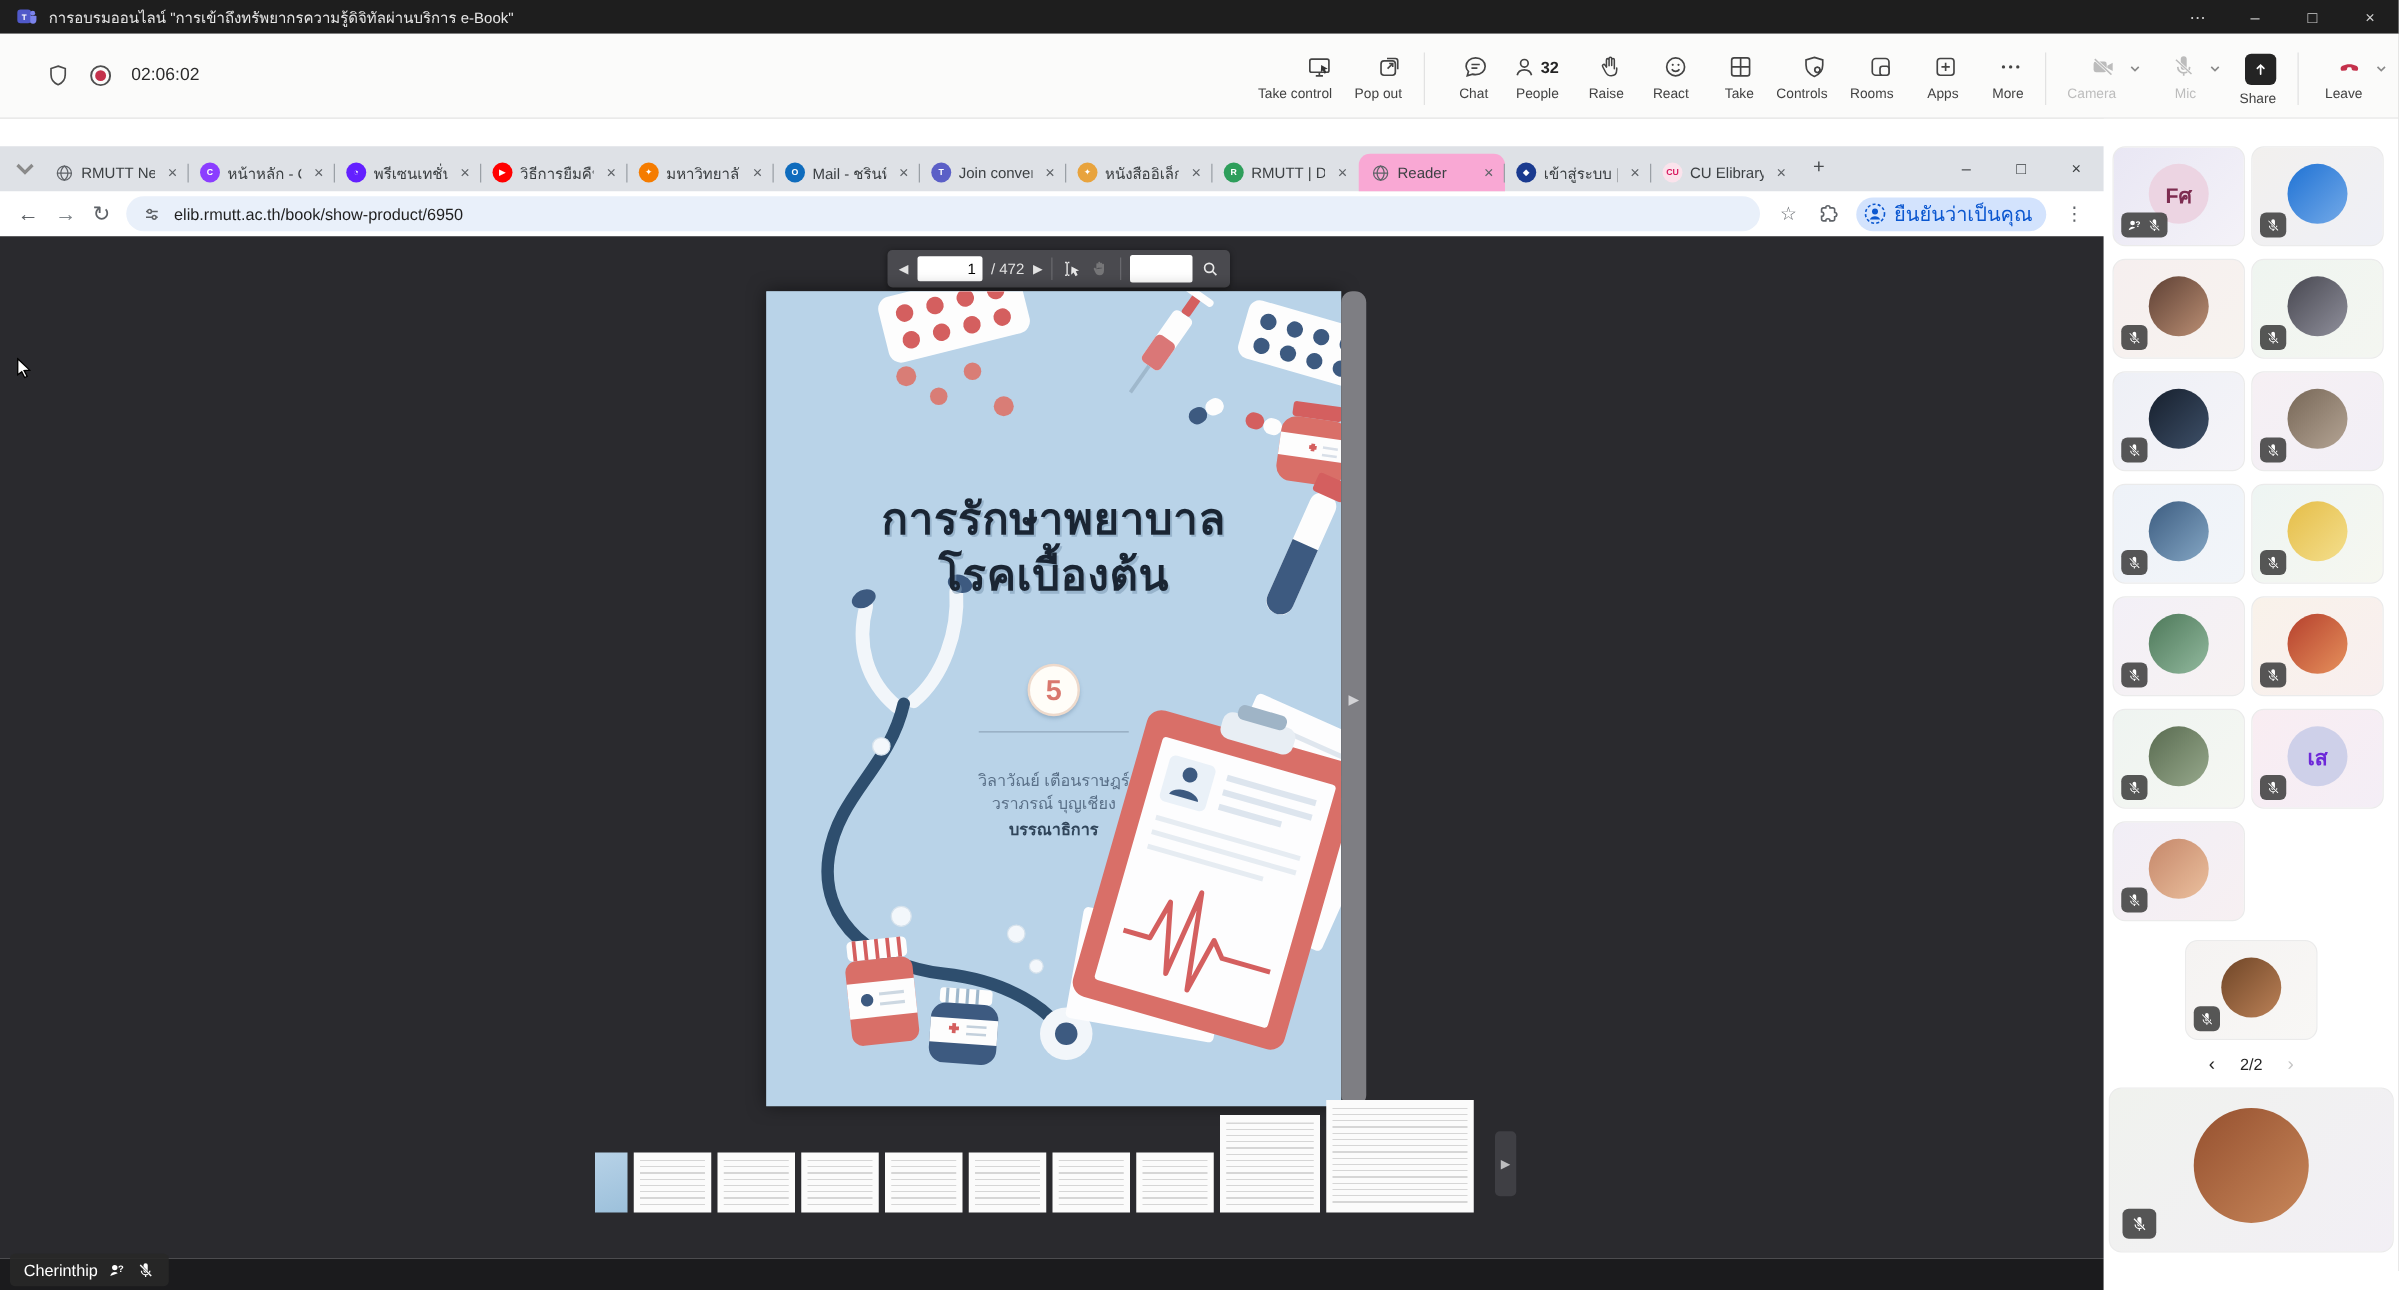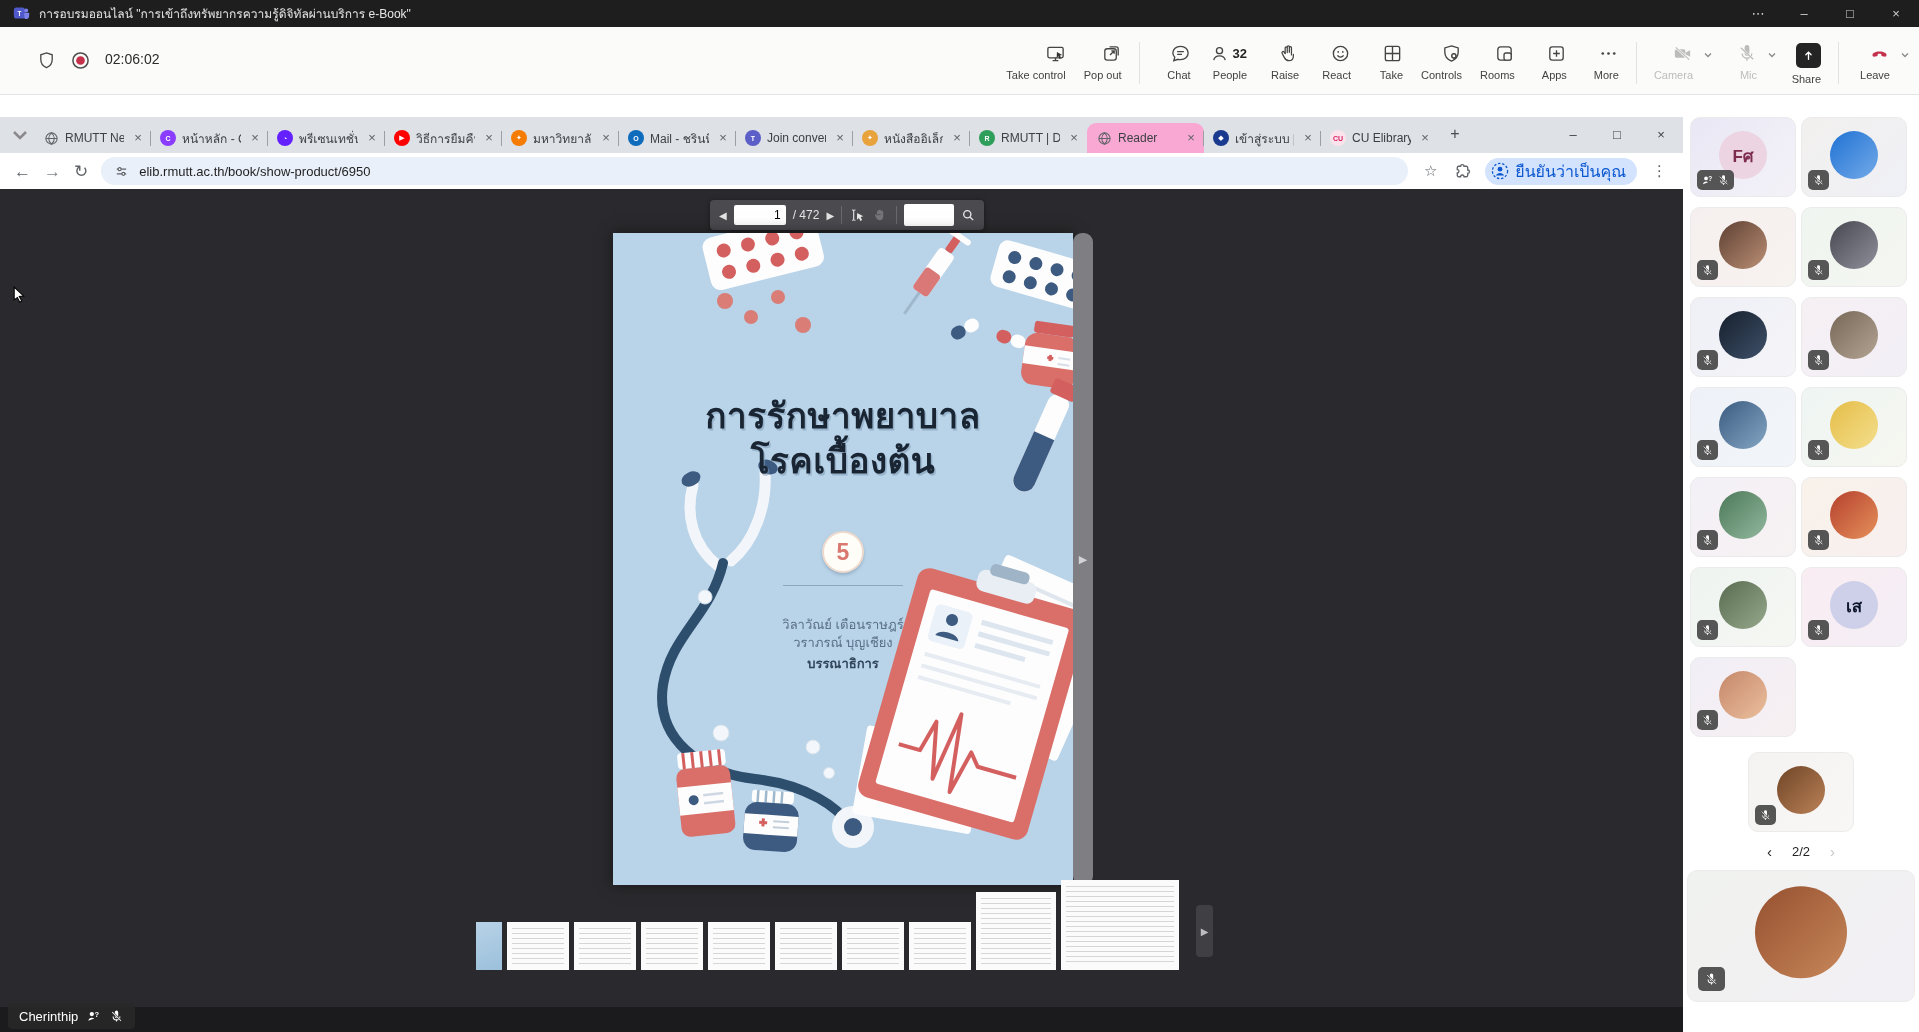--- a/index.html
+++ b/index.html
@@ -815,21 +815,21 @@
             <svg viewBox="0 0 16 16">
               <path d="M6.2 3.4a1.8 1.8 0 0 1 3.6 0V8a1.8 1.8 0 0 1-3.6 0z" fill="#fff"></path>
               <path d="M4.4 8a3.6 3.6 0 0 0 7.2 0M8 11.6v1.8" fill="none" stroke="#fff" stroke-width="1.1"></path>
               <path d="M3.4 3.2l9.4 9.4" stroke="#4a4a4a" stroke-width="2"></path>
               <path d="M3.4 3.2l9.4 9.4" stroke="#fff" stroke-width="1"></path>
             </svg>
           </span>
         </div>
       </div>
       <div class="tile" style="background: linear-gradient(135deg, rgb(249, 237, 242), rgb(244, 238, 246));">
-        <div class="avatar initials" style="background: rgb(206, 208, 233); color: #0f172a; text-align: right;">เส</div>
+        <div class="avatar initials" style="background: rgb(206, 208, 233); color: #6d28d9; text-align: right;">เส</div>
         <div class="micchip">
           <span>
             <svg viewBox="0 0 16 16">
               <path d="M6.2 3.4a1.8 1.8 0 0 1 3.6 0V8a1.8 1.8 0 0 1-3.6 0z" fill="#fff"></path>
               <path d="M4.4 8a3.6 3.6 0 0 0 7.2 0M8 11.6v1.8" fill="none" stroke="#fff" stroke-width="1.1"></path>
               <path d="M3.4 3.2l9.4 9.4" stroke="#4a4a4a" stroke-width="2"></path>
               <path d="M3.4 3.2l9.4 9.4" stroke="#fff" stroke-width="1"></path>
             </svg>
           </span>
         </div>

